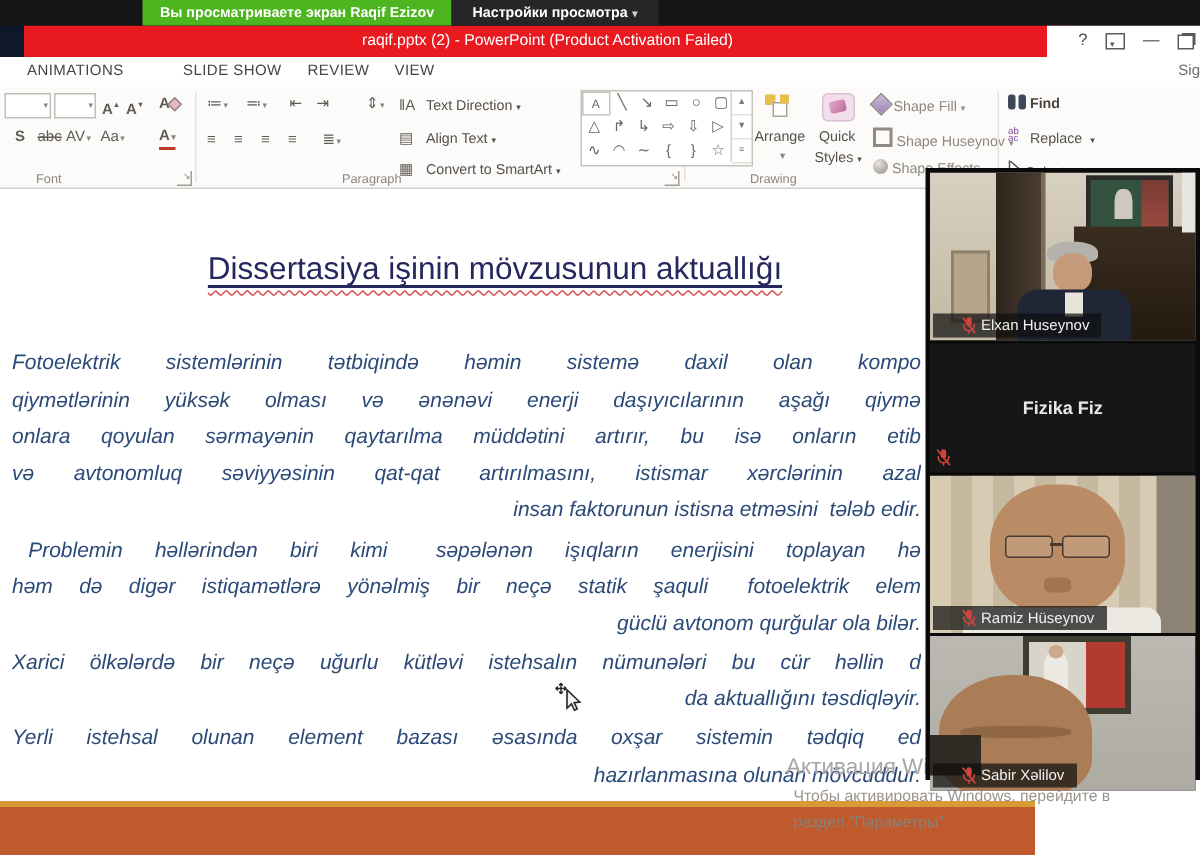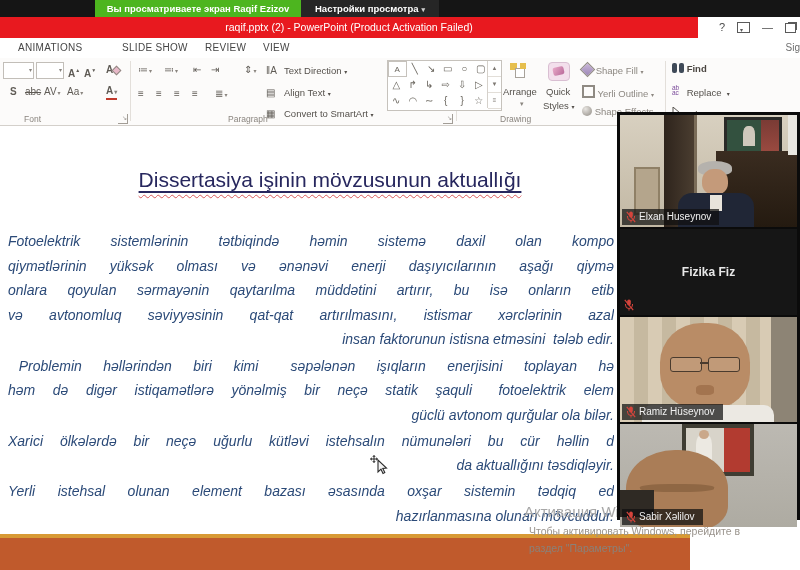--- a/index.html
+++ b/index.html
@@ -9,21 +9,21 @@
 
   
   .meeting-bar{position:absolute;left:0;top:0;width:800px;height:17px;background:#151515;z-index:40;}
   .banner-green{position:absolute;left:95px;top:0;width:206px;height:17px;background:#4db51f;
     color:#fff;font-size:9.5px;font-weight:bold;text-align:center;line-height:17px;}
   .btn-view-settings{position:absolute;left:301px;top:0;width:138px;height:17px;background:#262626;
     color:#fff;font-size:9.5px;font-weight:bold;text-align:center;line-height:17px;cursor:default;}
   .btn-view-settings .caret{font-size:7px;color:#cfcfcf;margin-left:3px;}
 
   
-  .titlebar{position:absolute;left:0;top:17px;width:698px;height:21px;background:#e8191f;z-index:39;}
+  .titlebar{position:absolute;left:16px;top:17px;width:698px;height:21px;background:#e8191f;z-index:39;}
   .titlebar .tb-text{display:block;width:100%;text-align:center;color:#fff;font-size:10.5px;line-height:21px;}
   .titlebar-right{position:absolute;left:698px;top:17px;width:102px;height:21px;background:#fff;z-index:39;
     display:flex;align-items:center;justify-content:flex-end;gap:12px;padding-right:4px;box-sizing:border-box;
     color:#4a4a4a;font-size:11px;overflow:hidden;}
   .wc{display:inline-block;line-height:21px;}
   .wc-ribbonopts{width:11px;height:9px;border:1px solid #5a5a5a;position:relative;}
   .wc-ribbonopts:after{content:"▾";position:absolute;left:2px;top:-3px;font-size:6px;color:#5a5a5a;}
   .wc-restore{width:9px;height:8px;border:1px solid #5a5a5a;box-shadow:2px -2px 0 -1px #5a5a5a;}
 
   
@@ -91,22 +91,22 @@
   
   .cursor{position:absolute;left:370px;top:330px;z-index:30;}
 
   
   .video-panel{position:absolute;left:617px;top:112px;width:183px;height:408px;background:#0b0b0b;z-index:10;}
   .tile{position:absolute;left:3px;width:177px;overflow:hidden;background:#191919;}
   .t1{top:3px;height:112px;}
   .t2{top:117px;height:86px;}
   .t3{top:205px;height:105px;}
   .t4{top:312px;height:103px;}
-  .name-tag{position:absolute;left:2px;bottom:2px;display:flex;gap:3px;
-    background:rgba(15,15,15,.72);color:#f0f0f0;font-size:10px;padding:2px 8px 2px 4px;z-index:3;}
+  .name-tag{position:absolute;left:2px;bottom:2px;display:flex;align-items:center;gap:3px;
+    background:rgba(15,15,15,.72);color:#f0f0f0;font-size:10px;padding:2px 8px 2px 19px;z-index:3;}
   .tile-center-name{position:absolute;inset:0;display:flex;align-items:center;justify-content:center;
     color:#e8e8e8;font-size:12px;font-weight:bold;}
   .scene{position:absolute;inset:0;}
   .abs{position:absolute;}
 </style>
 </head>
 <body>
 
 <div id="screen">
 
@@ -204,21 +204,21 @@
       <i style="left:0;top:0;width:7px;height:7px;background:#e6bf4e"></i>
       <i style="left:5px;top:5px;width:8px;height:8px;background:#fff;border:1px solid #a8a29a"></i>
       <i style="left:10px;top:0;width:6px;height:6px;background:#e6bf4e"></i>
     </span>
     <span class="rlabel" style="left:503px;top:28px">Arrange</span>
     <span class="rlabel" style="left:520px;top:42px;font-size:7px;color:#8a857f">▾</span>
     <span class="qs-icon" style="left:548px;top:4px"></span>
     <span class="rlabel" style="left:546px;top:28px"><span>Quick</span></span>
     <span class="rlabel" style="left:543px;top:42px"><span>Styles</span> <span class="caret" style="font-size:6px">▾</span></span>
     <span class="rlabel" style="left:582px;top:6px;color:#8d8882"><span class="mini-fill"></span> <span>Shape Fill</span> <span class="caret" style="font-size:6px">▾</span></span>
-    <span class="rlabel" style="left:582px;top:27px;color:#8d8882"><span class="mini-sq"></span> <span>Yerli Outline</span> <span class="caret" style="font-size:6px">▾</span></span>
+    <span class="rlabel" style="left:582px;top:27px;color:#8d8882"><span class="mini-sq"></span> <span>Shape Huseynov</span> <span class="caret" style="font-size:6px">▾</span></span>
     <span class="rlabel" style="left:582px;top:48px;color:#8d8882"><span class="mini-ball"></span> <span>Shape Effects</span> <span class="caret" style="font-size:6px">▾</span></span>
     <span class="grp-label" style="left:500px">Drawing</span>
     <div class="vdiv" style="left:665px"></div>
 
     <span class="rlabel" style="left:672px;top:5px;font-weight:bold;color:#4a4540"><span class="binoc"><i style="left:0"></i><i style="left:7px"></i></span> <span>Find</span></span>
     <span class="rlabel" style="left:672px;top:27px"><span class="repl-txt">ab<br>ac</span> <span>Replace</span>&nbsp;&nbsp;<span class="caret" style="font-size:6px">▾</span></span>
     <span class="rlabel" style="left:672px;top:49px"><svg width="9" height="11" viewBox="0 0 9 11">
           <path d="M1,0 L1,9 L3.4,6.8 L4.8,10 L6.2,9.3 L4.8,6.2 L8,6 Z" fill="#fff" stroke="#55514c" stroke-width="1"></path>
         </svg> <span>Select</span> <span class="caret" style="font-size:6px">▾</span></span>
   </div>

